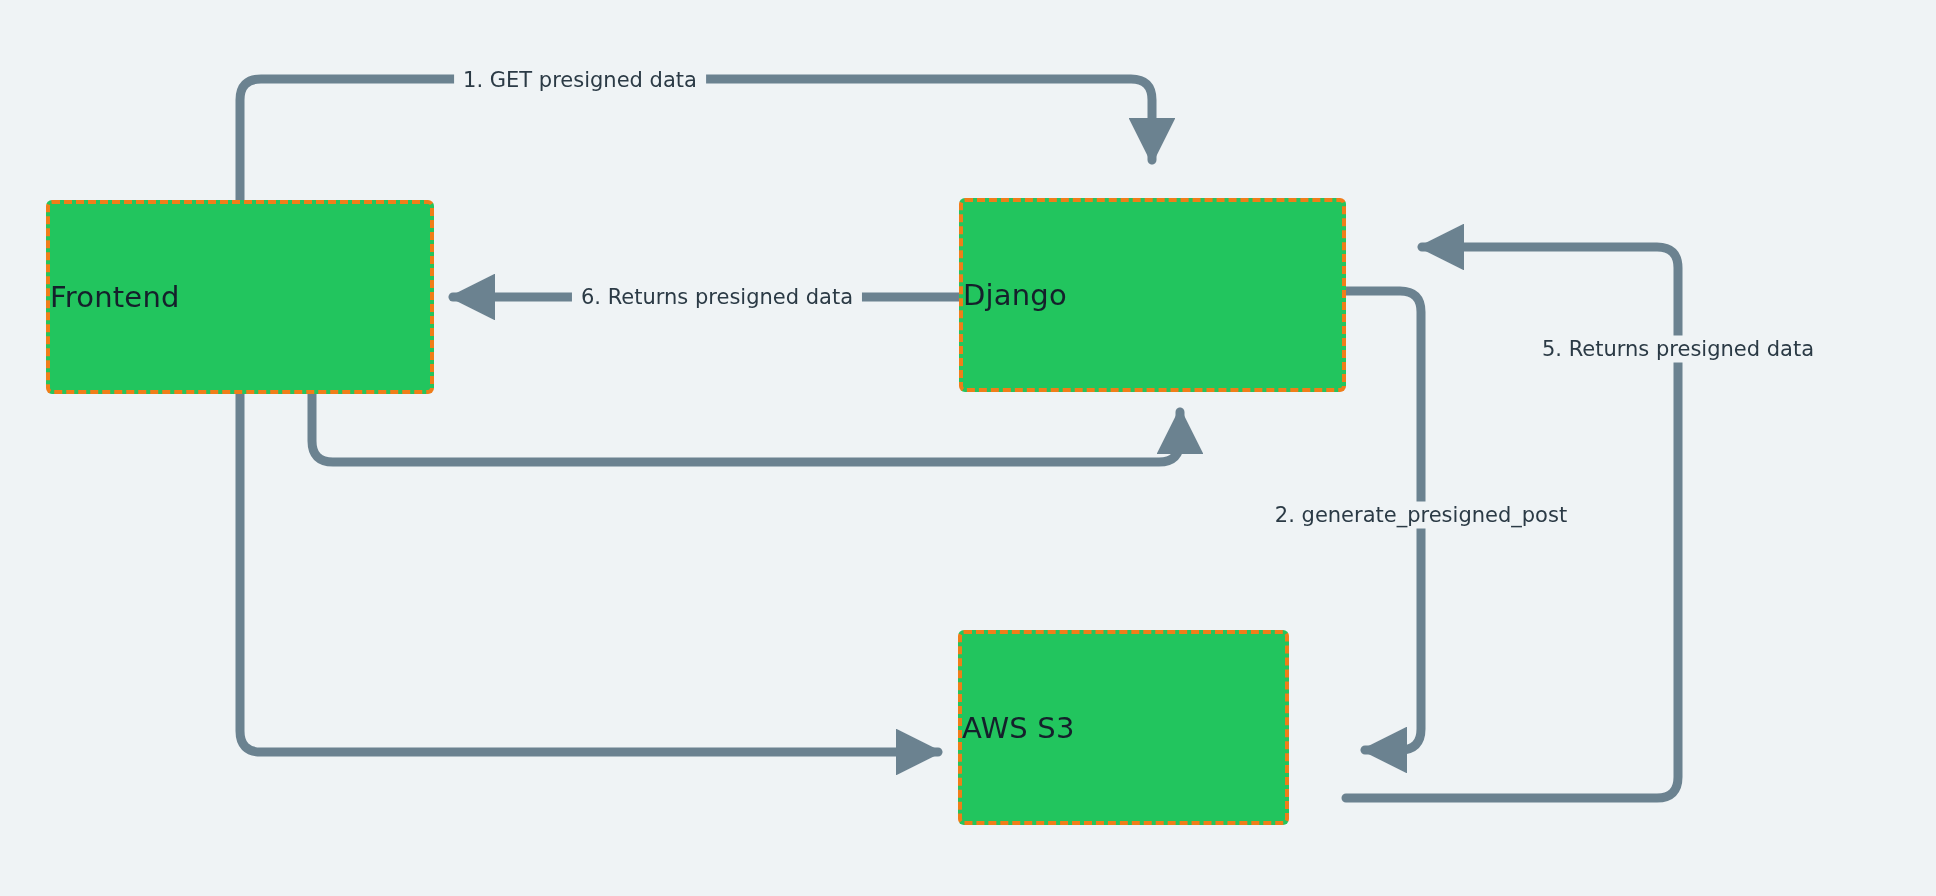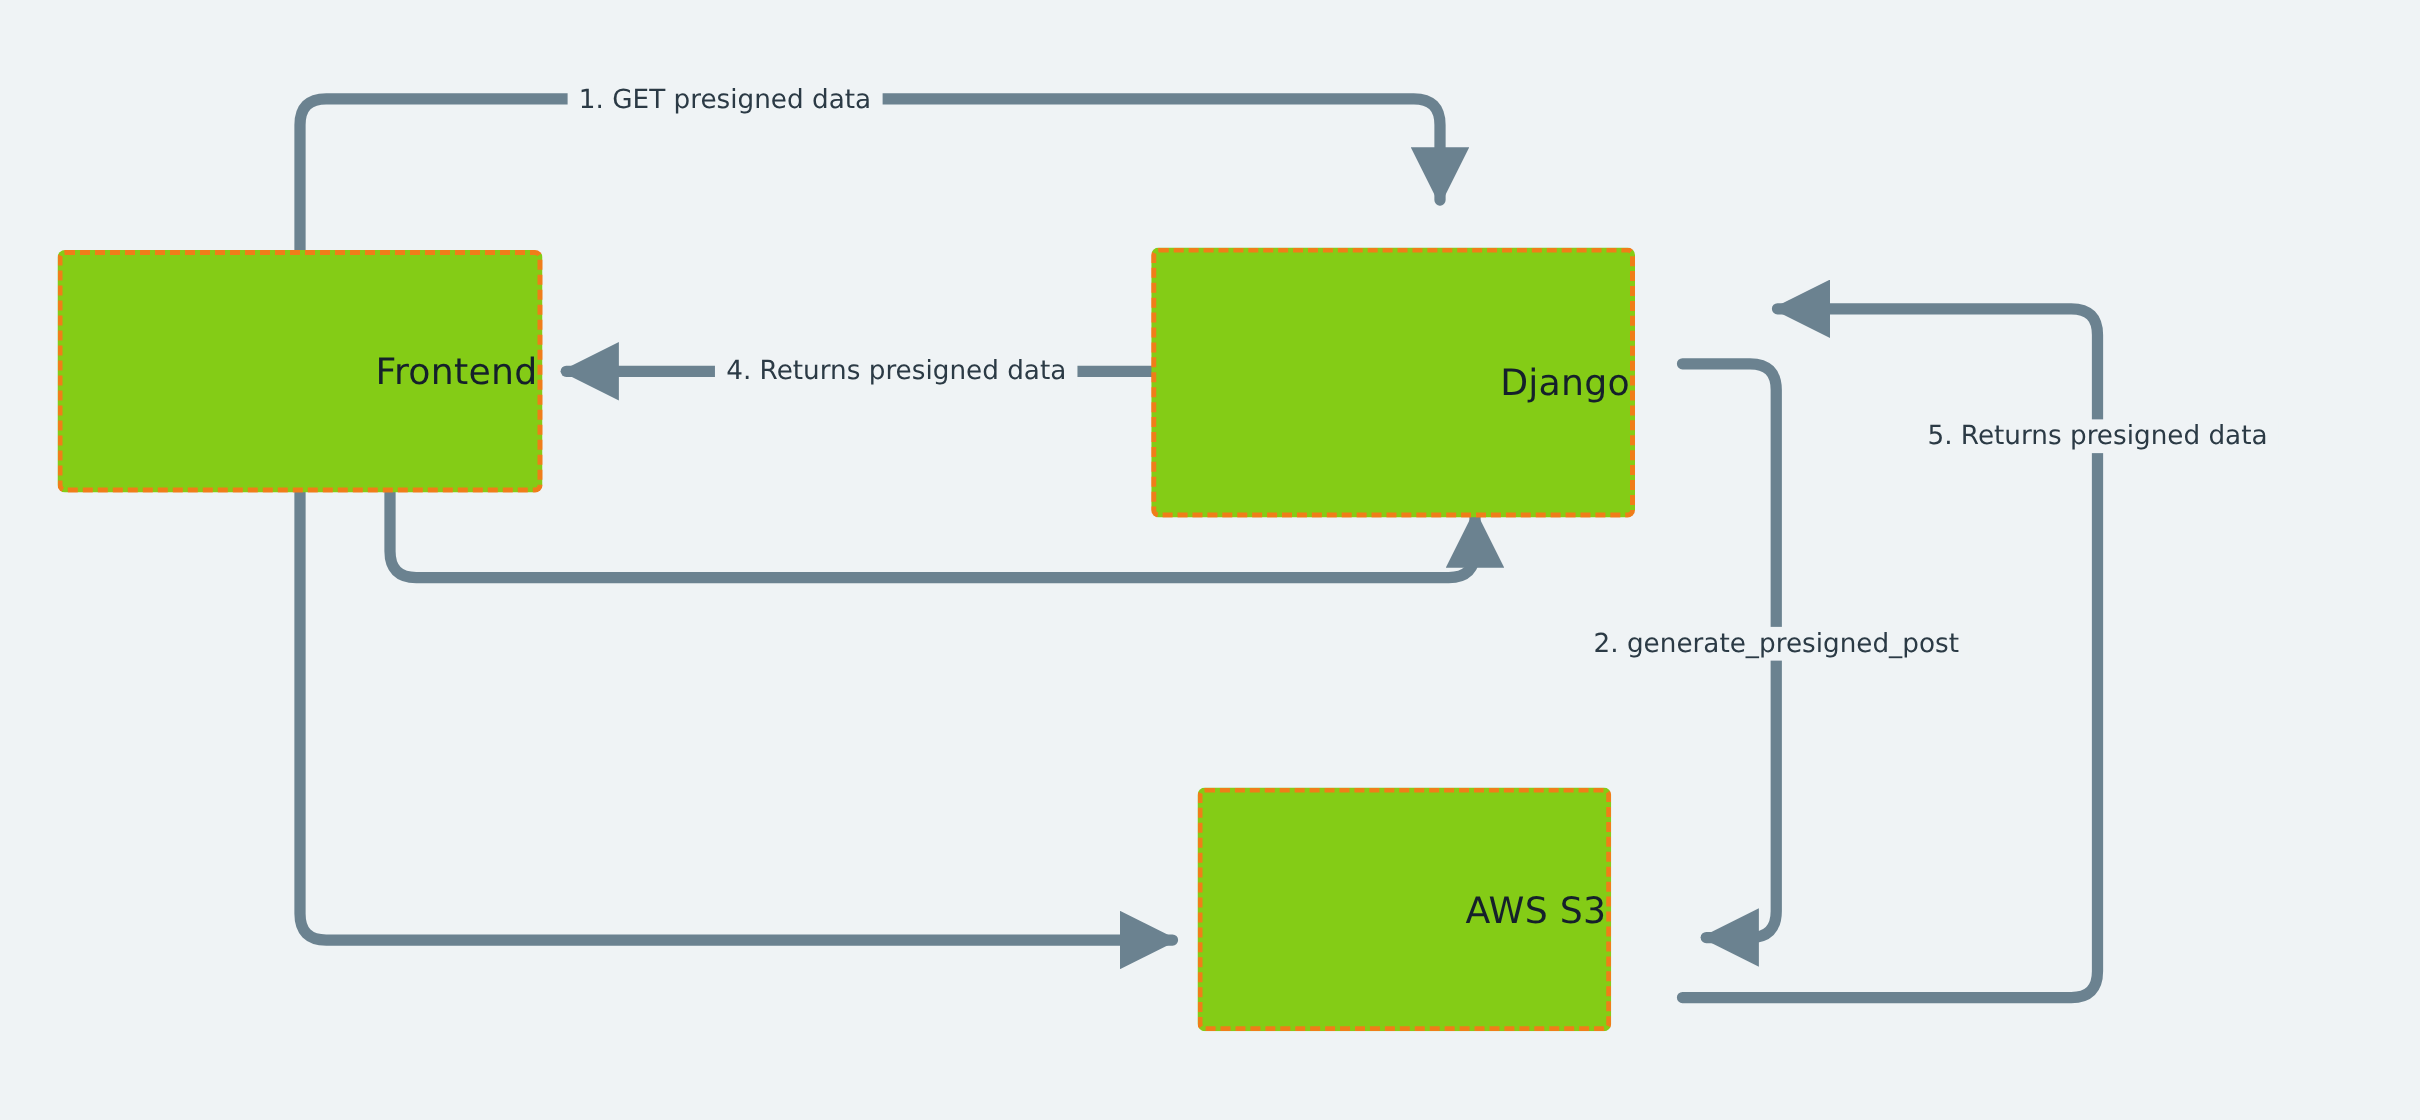--- a/index.html
+++ b/index.html
@@ -22,47 +22,47 @@
   svg.edge-layer {
     position: absolute;
     left: 0;
     top: 0;
     width: 1936px;
     height: 896px;
   }
   .node {
     position: absolute;
     box-sizing: border-box;
-    background: #84cc16;
+    background: #22c55e;
     border: 4px dashed #f07d19;
     border-radius: 6px;
     display: flex;
     align-items: center;
-    justify-content: flex-end;
+    justify-content: flex-start;
   }
   .node-label {
     font-family: "DejaVu Sans", sans-serif;
     font-size: 29px;
     color: #15202b;
     letter-spacing: 0.2px;
     white-space: pre;
   }
   .edge-label {
     position: absolute;
     font-family: "DejaVu Sans", sans-serif;
     font-size: 21px;
     color: #2b3a45;
     background: #eff3f5;
     white-space: pre;
     line-height: 1;
     padding: 3px 9px;
     transform: translate(-50%, -50%);
   }
   #node-frontend { left: 46px;  top: 200px; width: 388px; height: 194px; }
-  #node-django   { left: 921px; top: 198px; width: 387px; height: 216px; }
+  #node-django   { left: 959px; top: 198px; width: 387px; height: 194px; }
   #node-s3       { left: 958px; top: 630px; width: 331px; height: 195px; }
 </style>
 </head>
 <body>
 
 <div id="diagram-root">
 
   <svg class="edge-layer" viewBox="0 0 1936 896" xmlns="http://www.w3.org/2000/svg">
     <defs>
       <marker id="arrow-head" viewBox="0 0 10 10" refX="9" refY="5" markerWidth="5.2" markerHeight="5.2" orient="auto-start-reverse">
@@ -97,17 +97,17 @@
   <div class="node" id="node-s3">
     <span class="node-label">AWS S3</span>
   </div>
 
   <div class="edge-label" style="left: 580px; top: 80px;">1. GET presigned data</div>
 
   <div class="edge-label" style="left: 1421px; top: 515px;">2. generate_presigned_post</div>
 
   <div class="edge-label" style="left: 1678px; top: 349px;">5. Returns presigned data</div>
 
-  <div class="edge-label" style="left: 717px; top: 297px;">4. Returns presigned data</div>
+  <div class="edge-label" style="left: 717px; top: 297px;">6. Returns presigned data</div>
 
 
 
 </div>
 
 </body></html>

